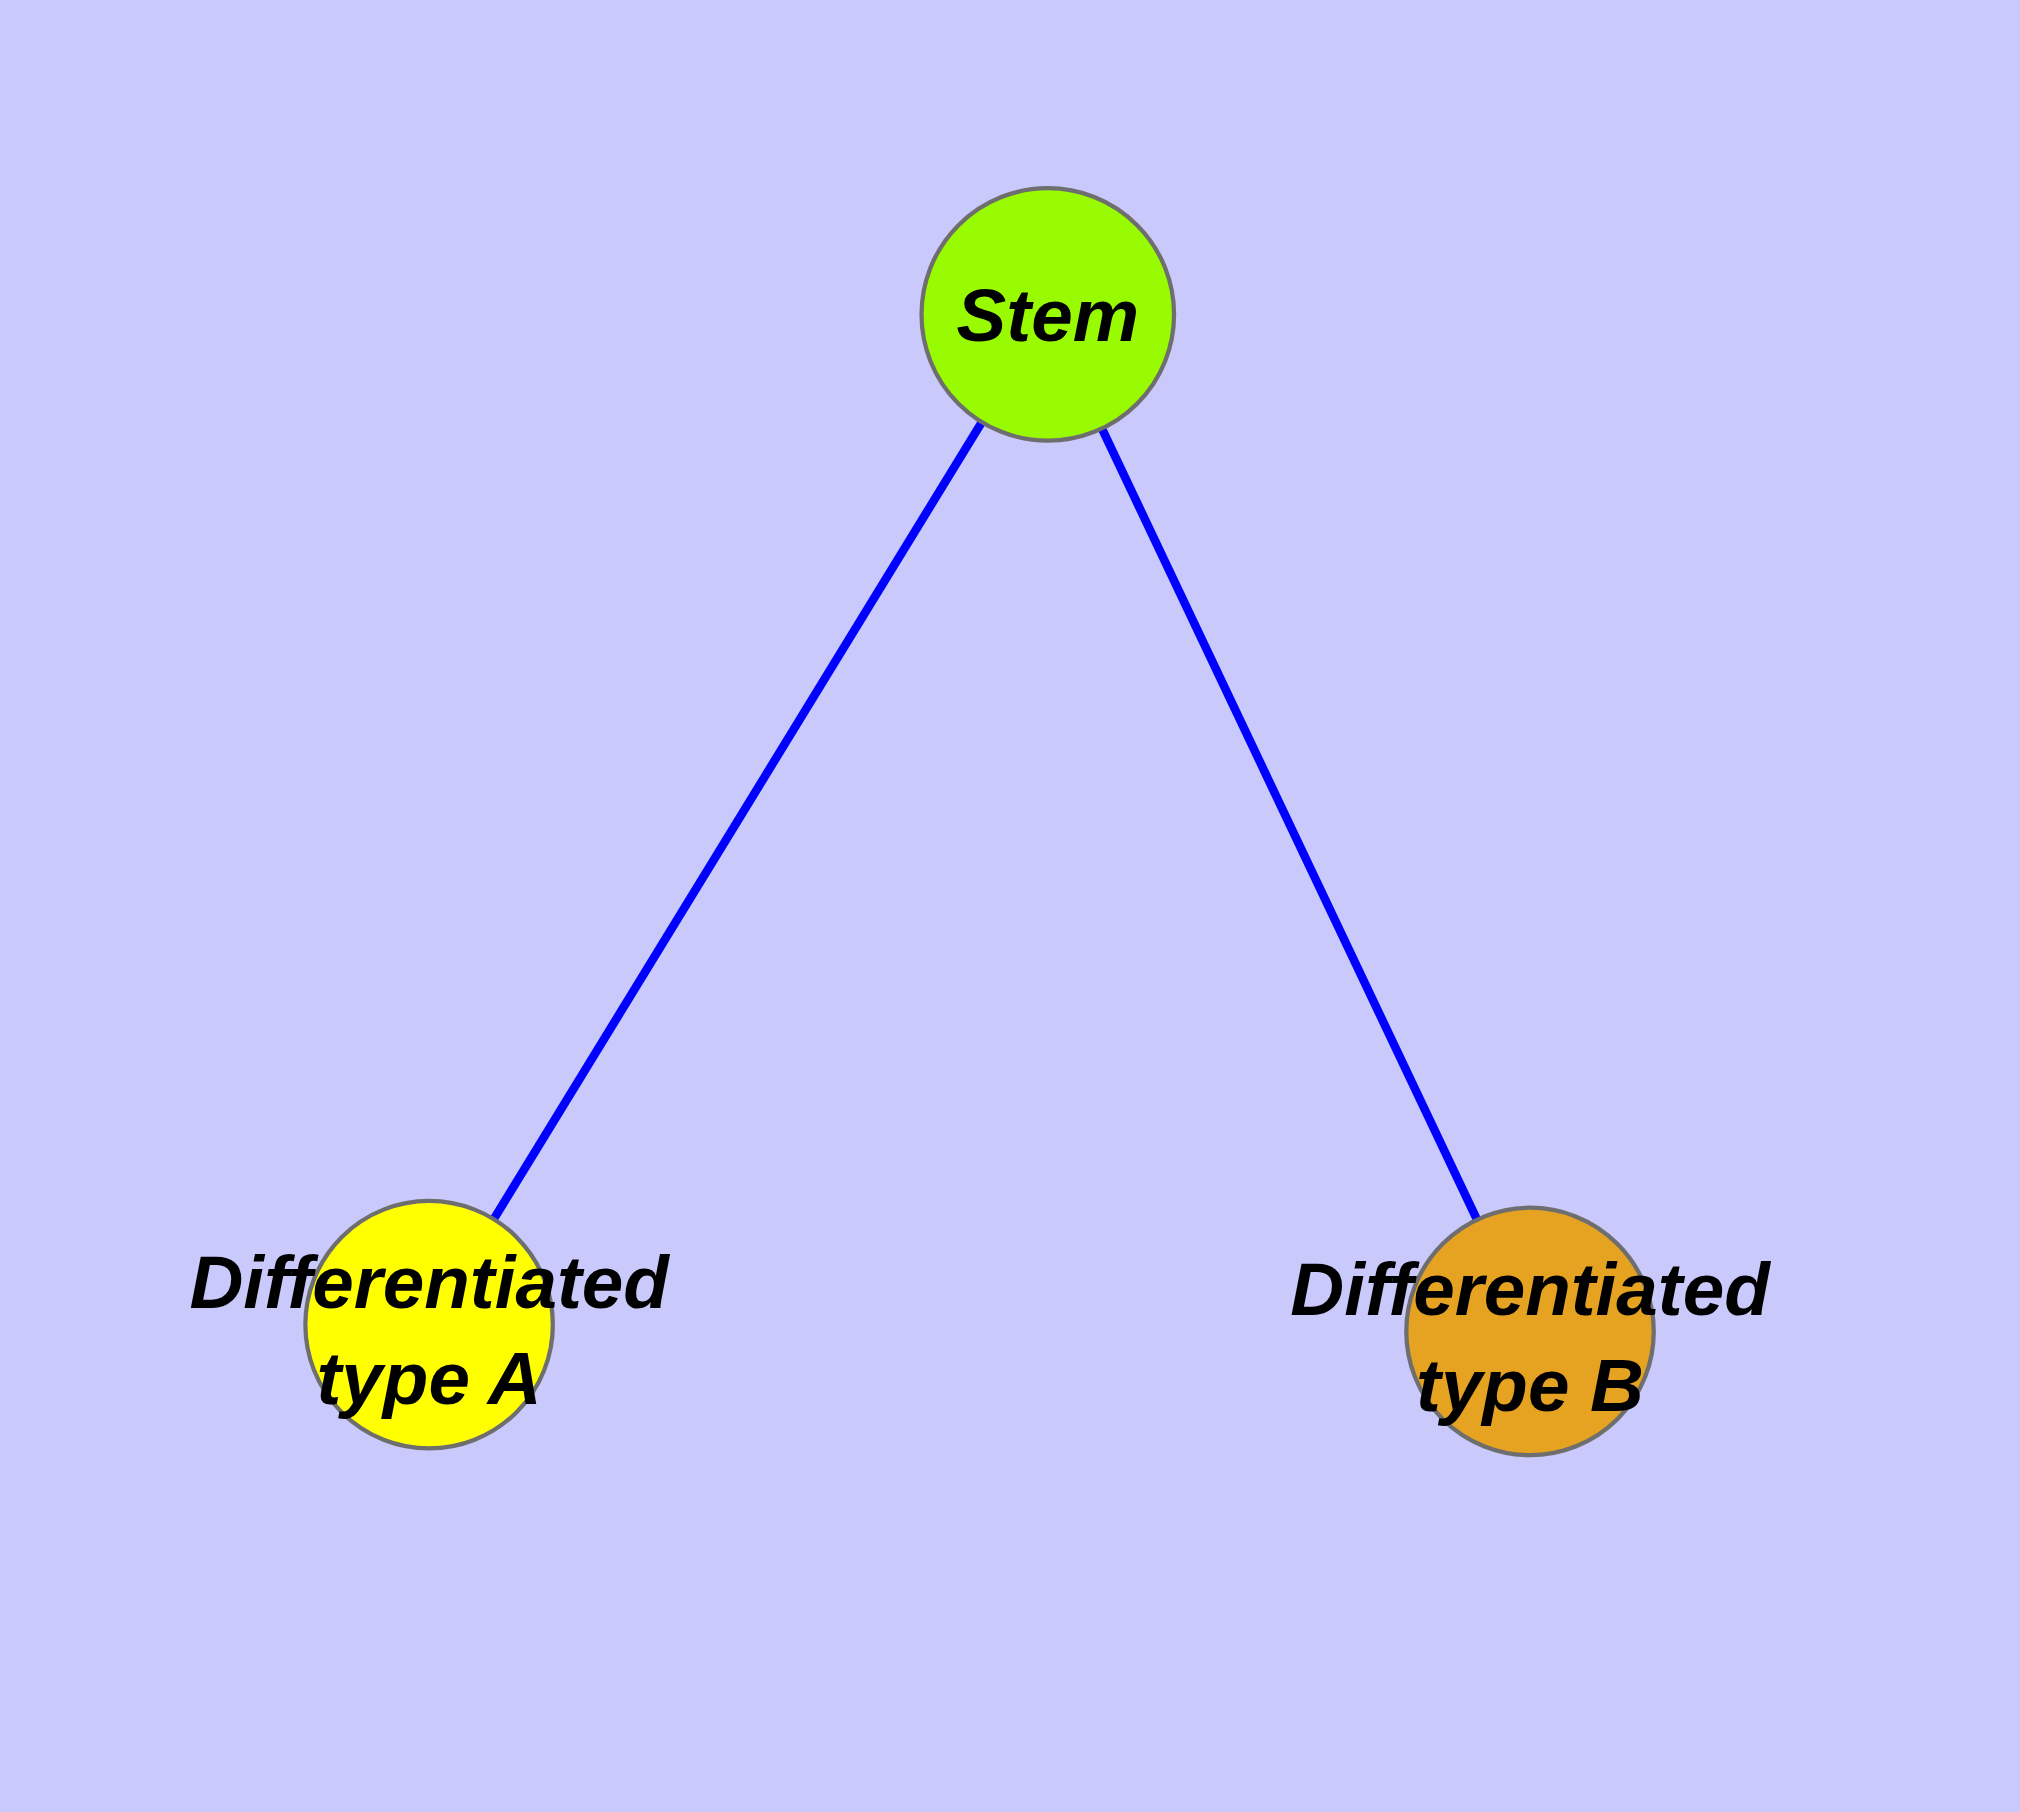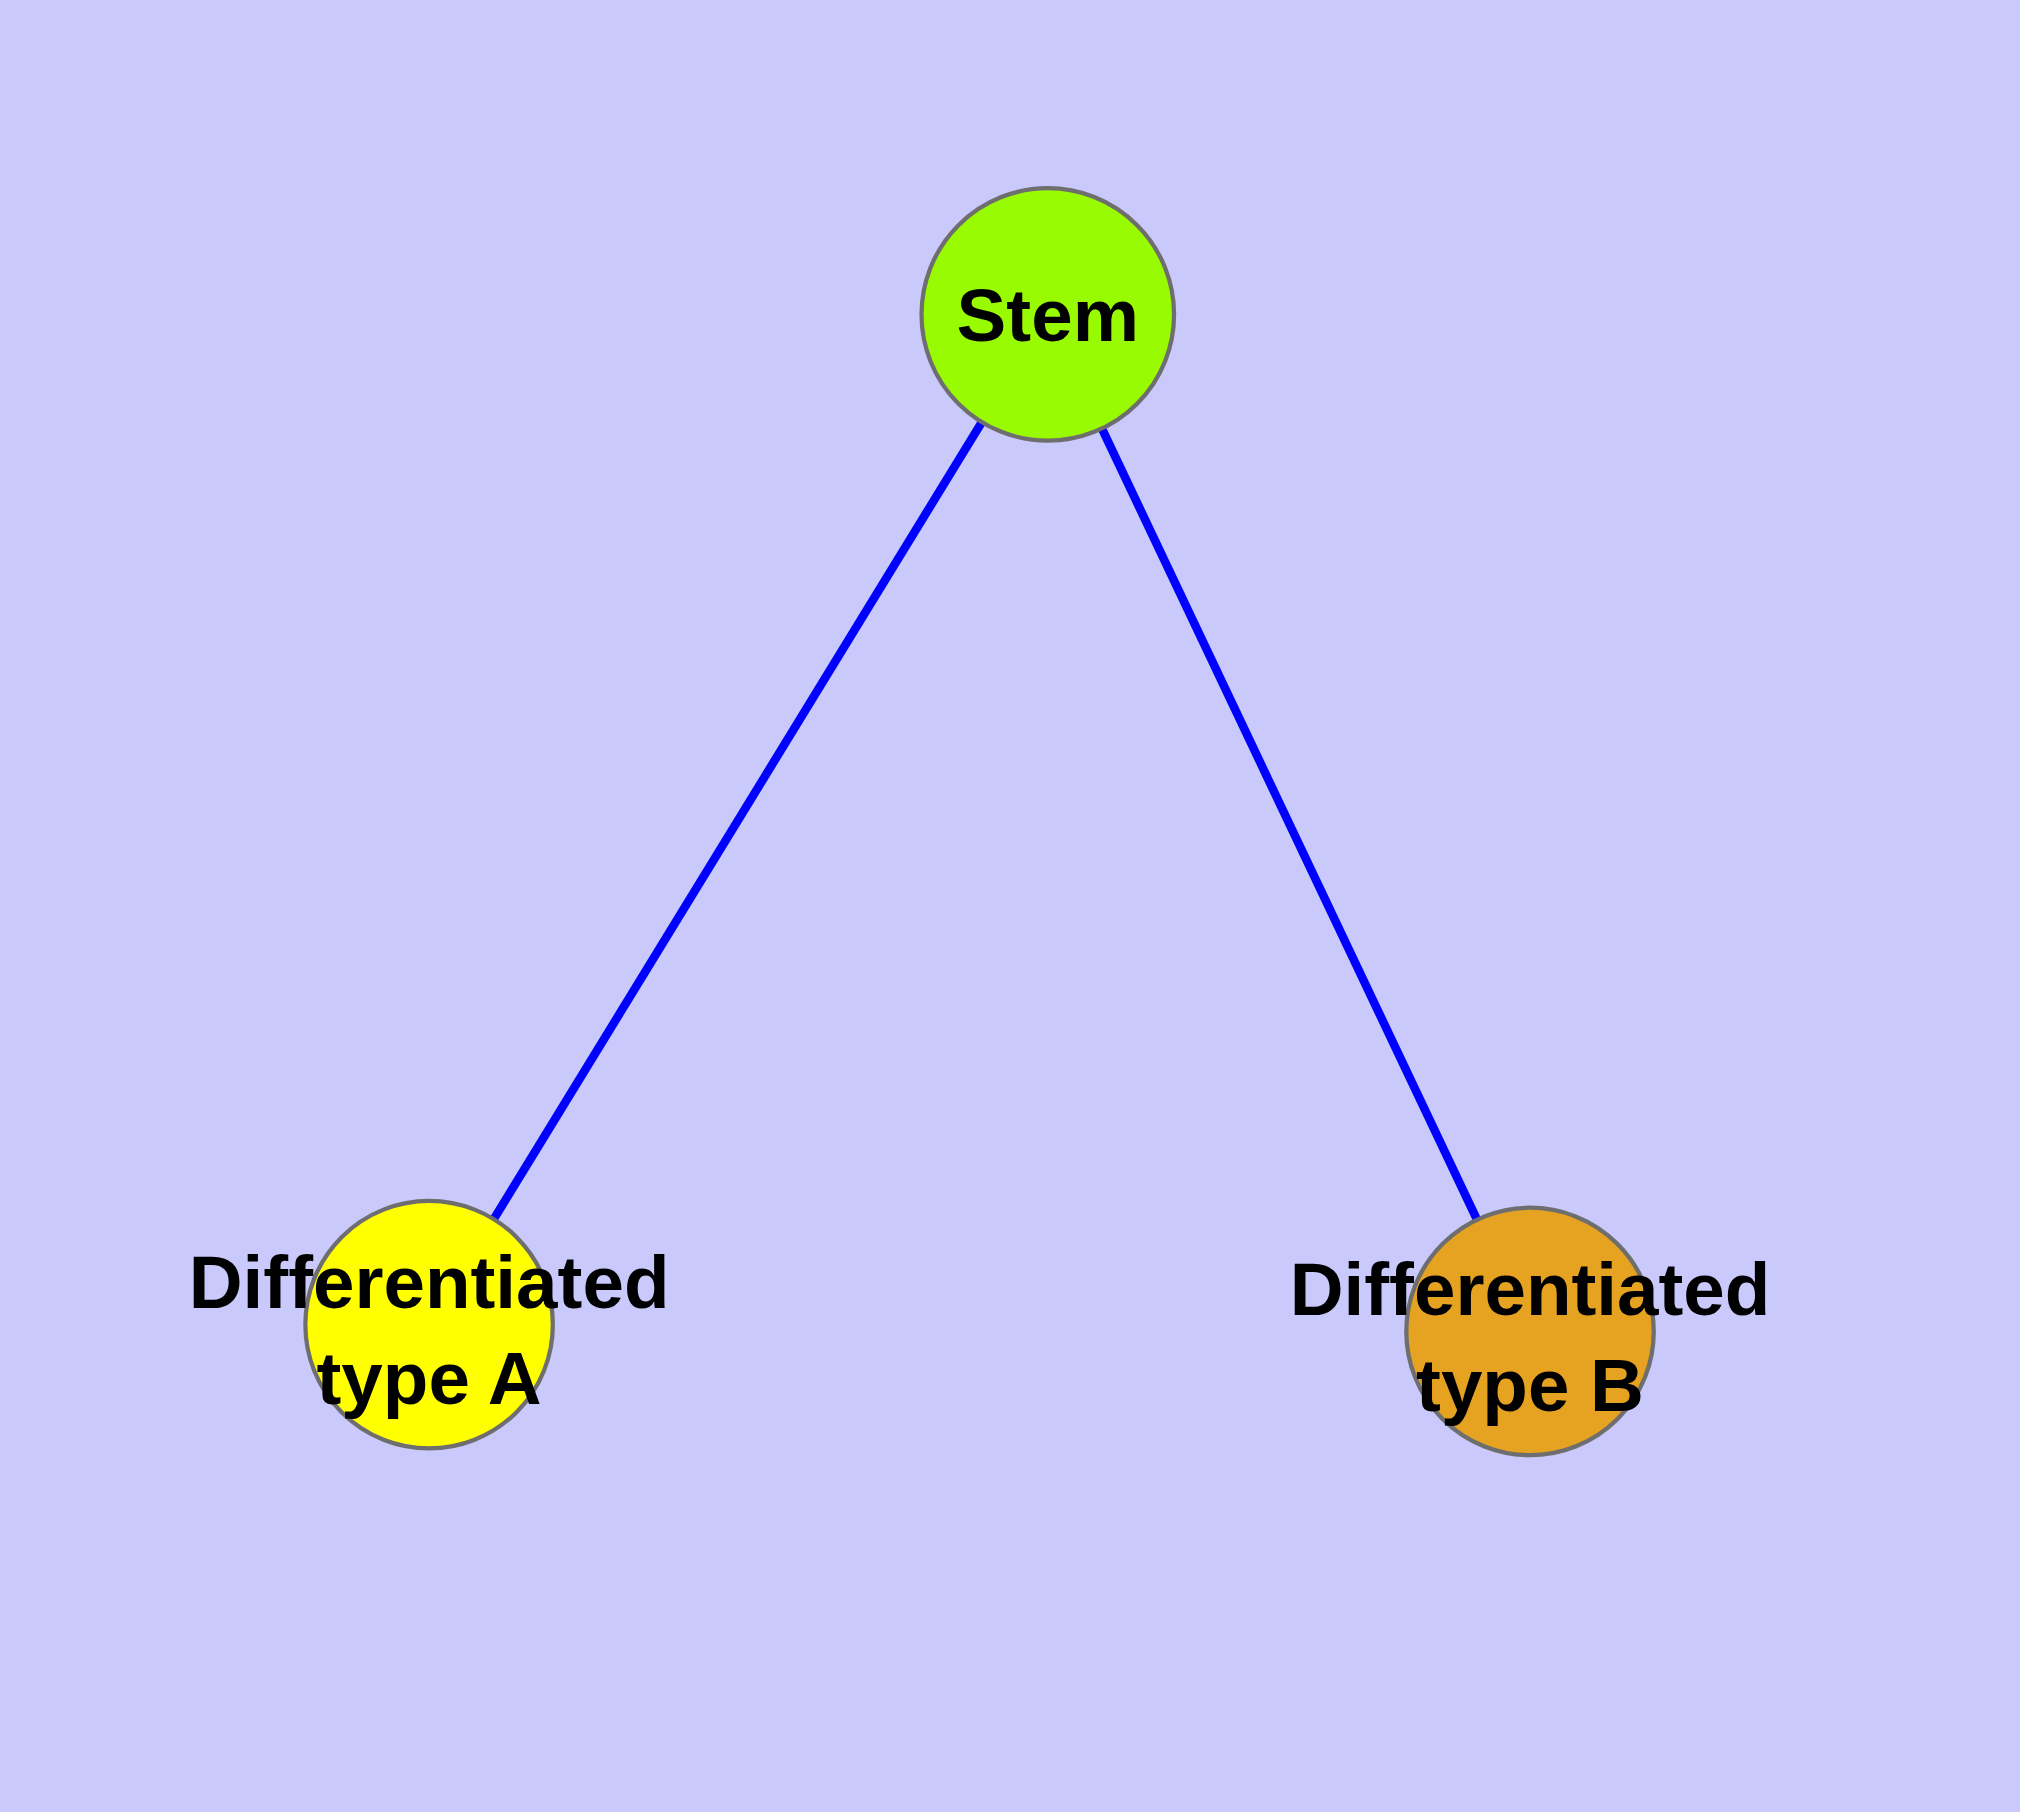--- a/index.html
+++ b/index.html
@@ -6,20 +6,21 @@
     margin: 0;
     padding: 0;
     width: 2021px;
     height: 1812px;
     overflow: hidden;
   }
   .diagram-wrap {
     position: relative;
     width: 1618px;
     height: 1812px;
+    font-style: italic;
   }
   svg.graph {
     display: block;
     width: 2021px;
     height: 1812px;
   }
   .edge {
     fill: none;
     stroke-width: 10px;
     stroke-linecap: butt;

